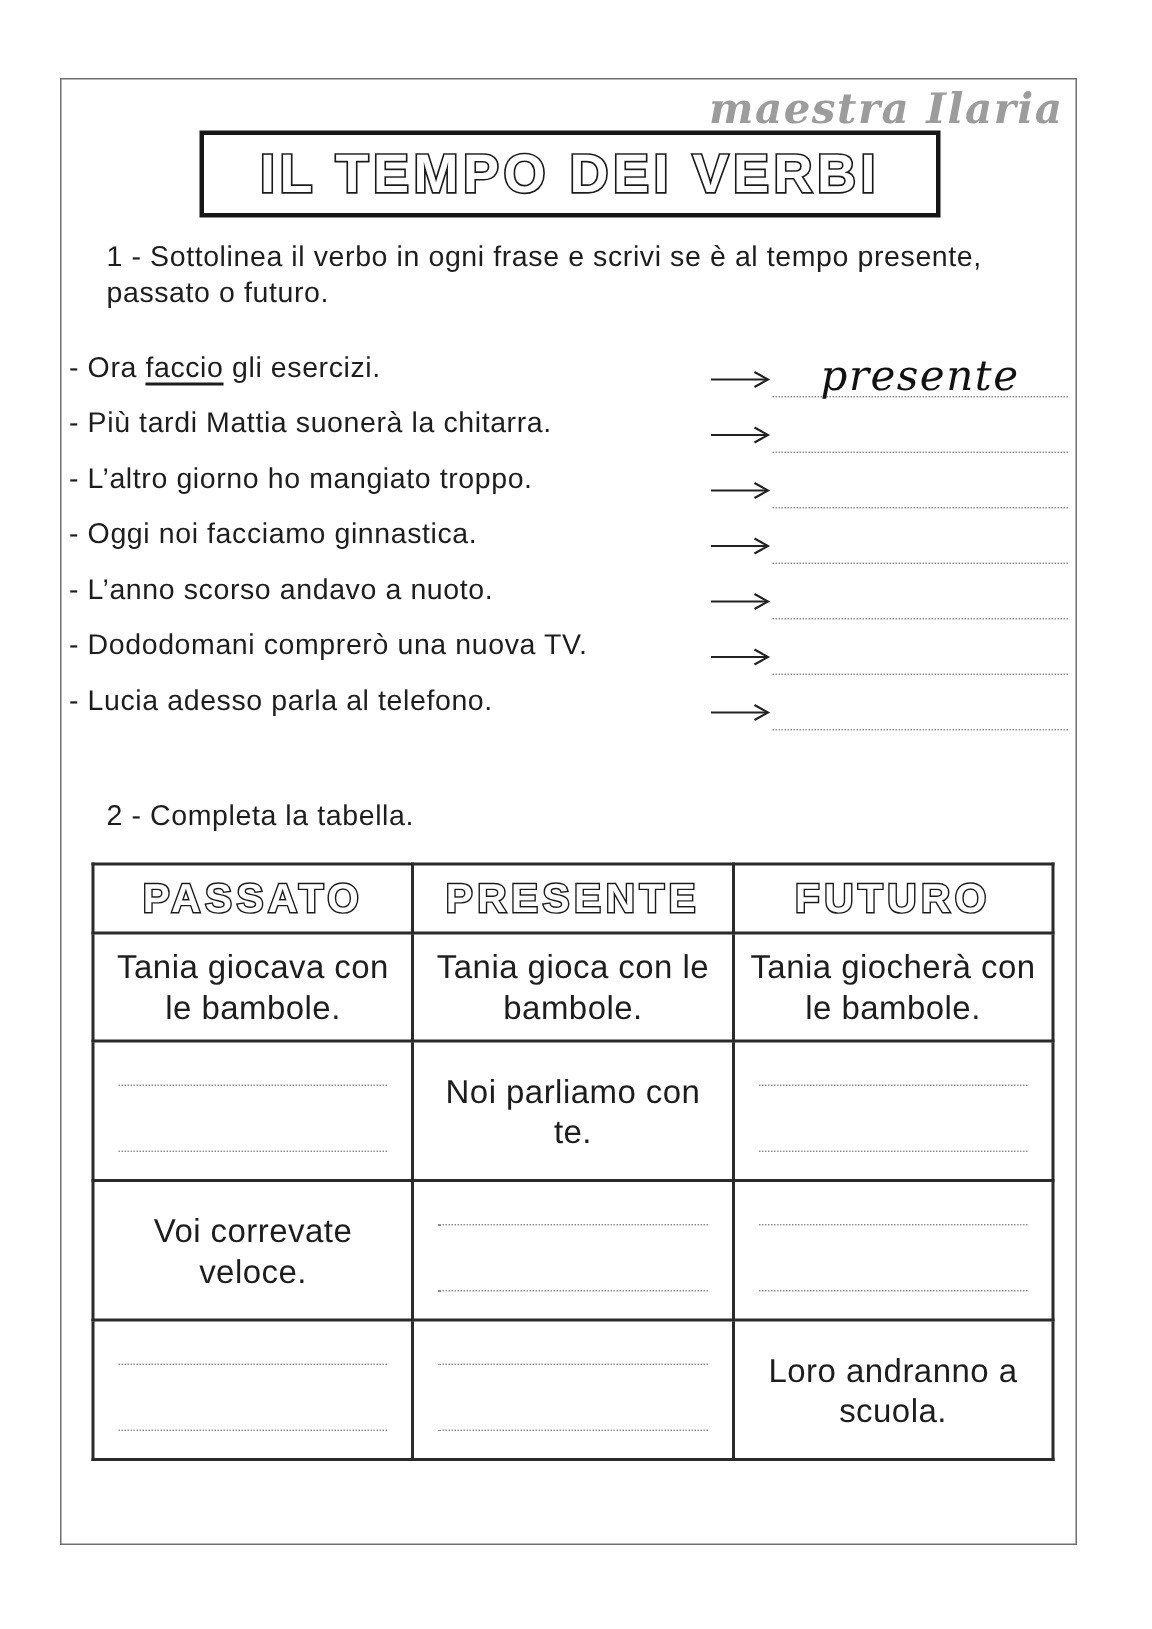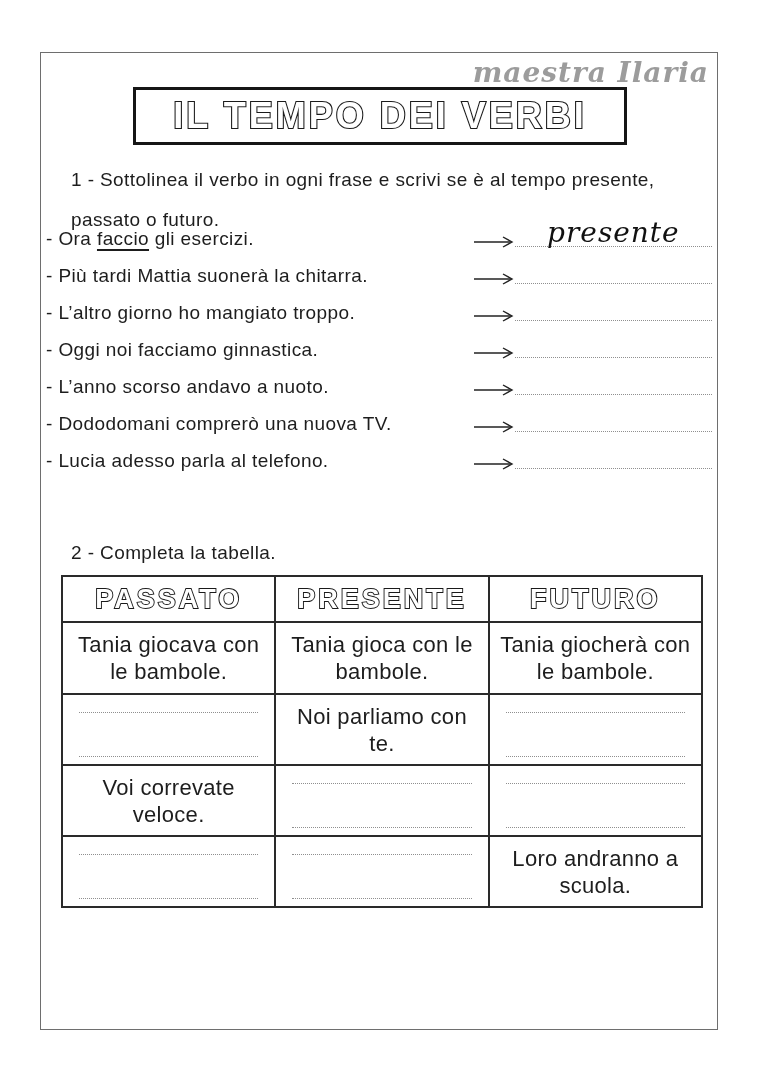--- a/index.html
+++ b/index.html
@@ -44,34 +44,34 @@
   .title-box .outline {
     font-size: 36px;
     letter-spacing: 3px;
   }
 
   .ex-heading {
     position: absolute;
     left: 30px;
     width: 625px;
     font-size: 19px;
-    line-height: 40px;
+    line-height: 24px;
     letter-spacing: 0.4px;
   }
   .ex1-heading { top: 107px; }
   .ex2-heading { top: 480px; }
 
   .sentence-list {
     position: absolute;
     left: 5px; top: 167px;
     width: 666px;
   }
   .s-row {
     display: flex;
-    align-items: center;
+    align-items: flex-end;
     height: 37px;
   }
   .sentence {
     width: 427px;
     flex: none;
     font-size: 19px;
     letter-spacing: 0.4px;
     white-space: nowrap;
   }
   .verb { text-decoration: underline; text-underline-offset: 4px; text-decoration-thickness: 1.5px; }
@@ -114,21 +114,21 @@
     letter-spacing: 3px;
     -webkit-text-stroke: 1.9px #1a1a1a;
   }
   .tense-table td {
     font-size: 22px;
     line-height: 27px;
     letter-spacing: 0.3px;
     padding: 0 8px;
   }
   .tense-table tr.r1 td { height: 72px; }
-  .tense-table tr.rb td { height: 71px; }
+  .tense-table tr.rb td { height: 93px; }
 
   .blank-lines {
     display: flex;
     flex-direction: column;
     gap: 43px;
     padding: 10px 8px 0 8px;
   }
   .blank-line {
     height: 0;
     border-bottom: 1.5px dotted #8f8f8f;

